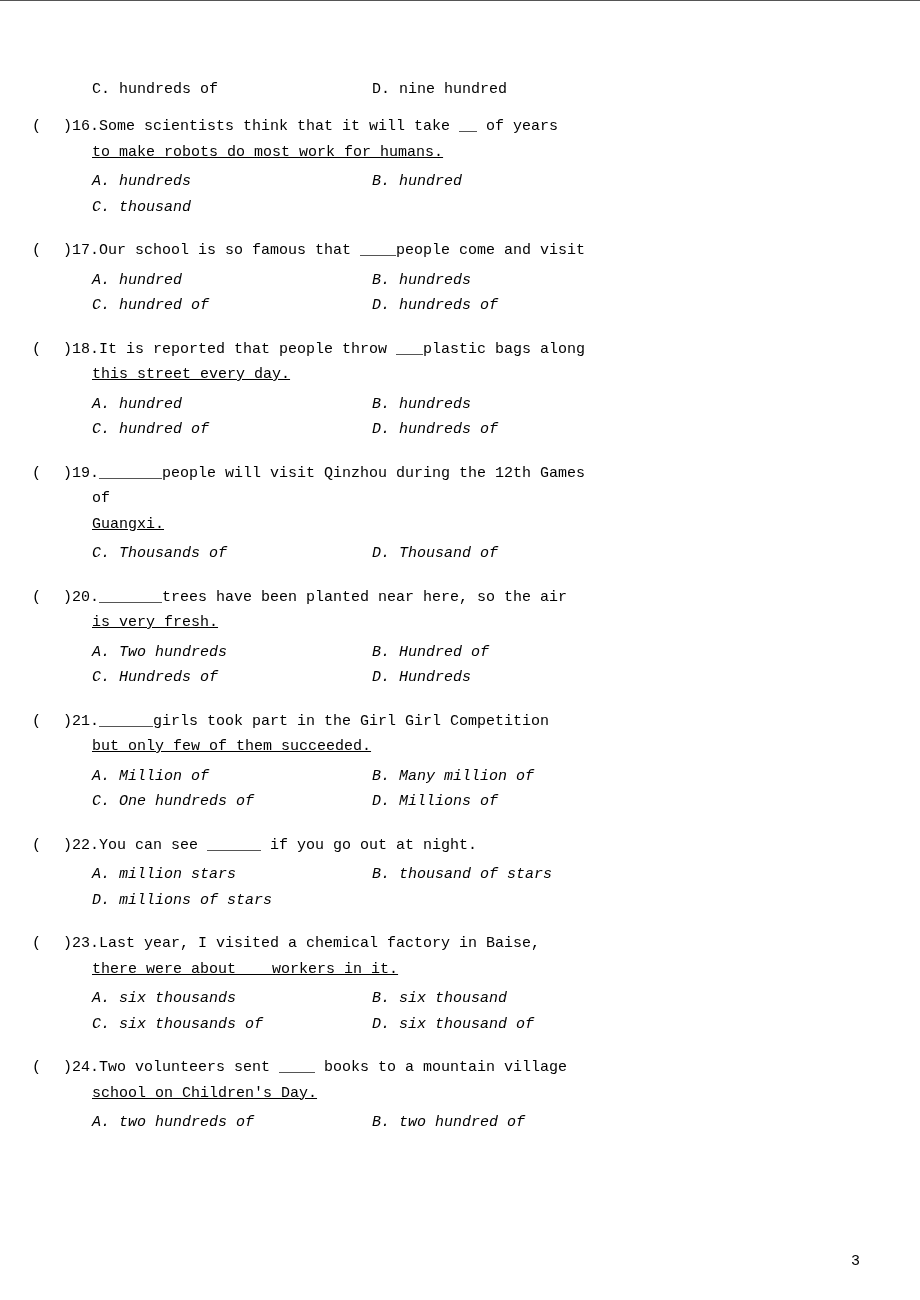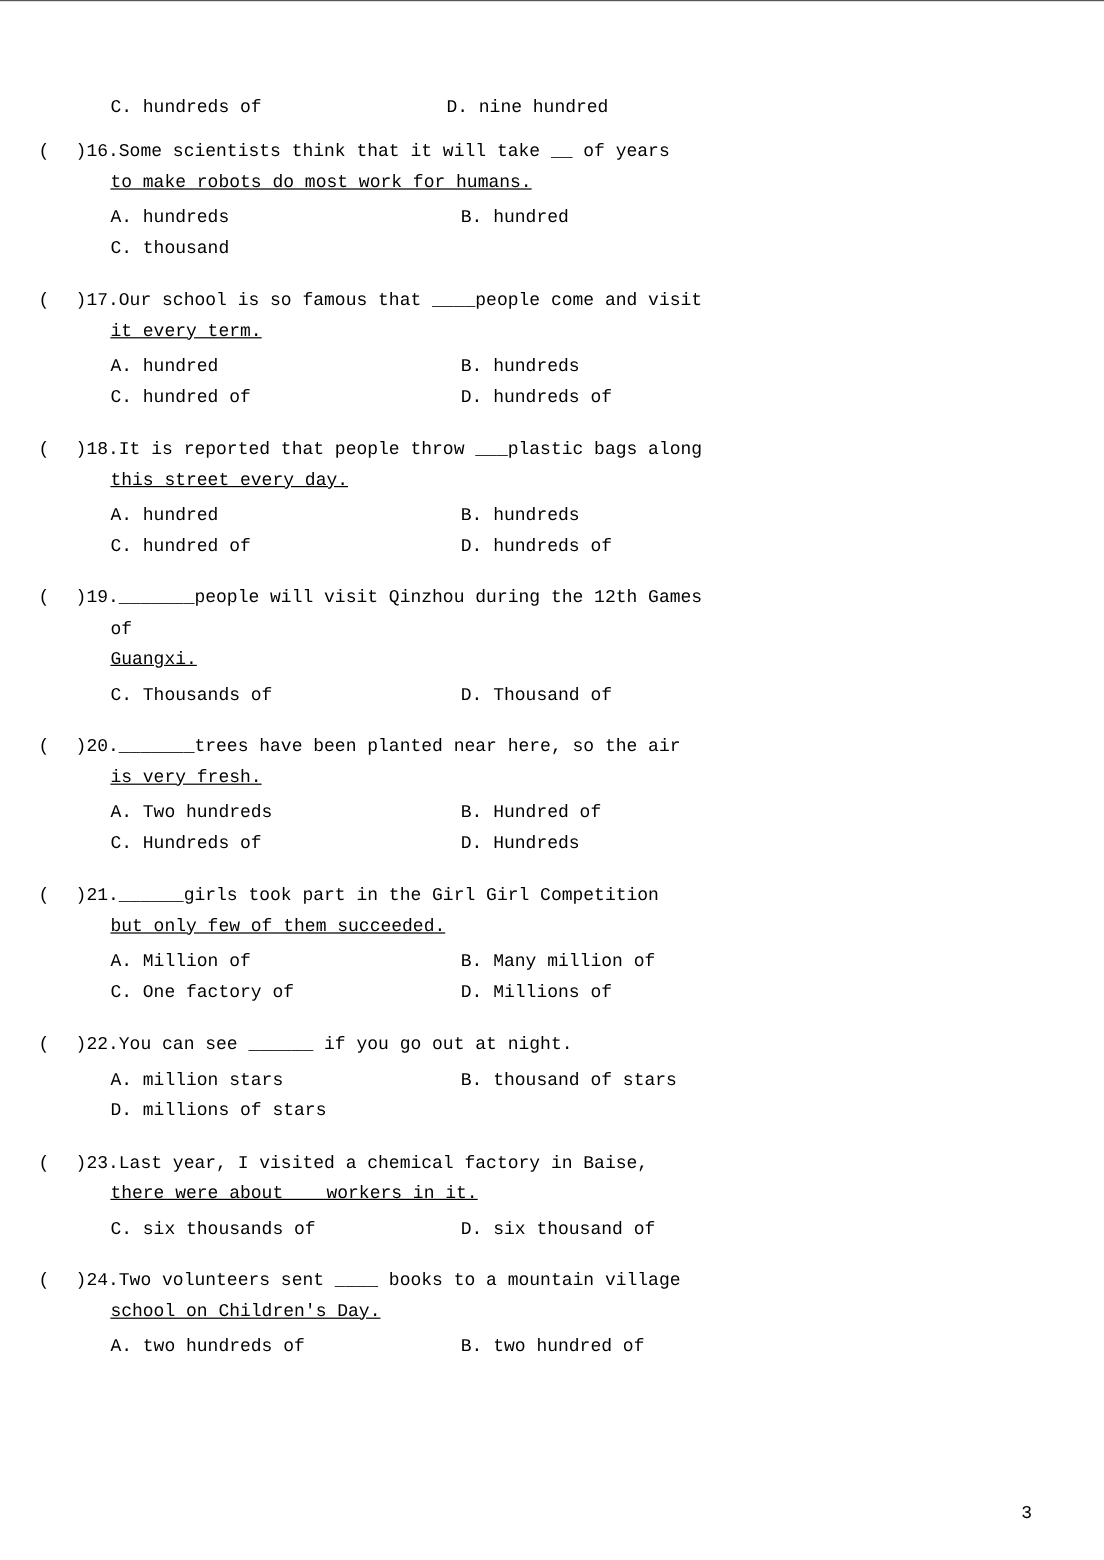--- a/index.html
+++ b/index.html
@@ -48,22 +48,23 @@
       padding-left: 60px;
       line-height: 1.7;
       text-decoration: underline;
     }
     .options {
       padding-left: 60px;
       margin-top: 4px;
     }
     .options-row {
       display: flex;
-      gap: 12px;
-      line-height: 1.7;
+      gap: 0;
+      line-height: 1.7;
+      font-style: italic;
     }
     .option {
       min-width: 280px;
       line-height: 1.7;
     }
     .header-row {
       display: flex;
       padding-left: 60px;
       margin-bottom: 16px;
     }
@@ -105,21 +106,20 @@
       </div>
     </div>
   </div>
 
   <div class="question-block">
     <div class="question-line">
       <span class="bracket">(</span>
       <span class="q-num">&nbsp;)17.</span>
       <span class="q-text">Our school is so famous that ____people come and visit</span>
     </div>
-    <div class="continuation">it every term.</div>
     <div class="options">
       <div class="options-row">
         <span class="option">A. hundred</span>
         <span class="option">B. hundreds</span>
       </div>
       <div class="options-row">
         <span class="option">C. hundred of</span>
         <span class="option">D. hundreds of</span>
       </div>
     </div>
@@ -187,21 +187,21 @@
       <span class="q-num">&nbsp;)21.</span>
       <span class="q-text">______girls took part in the Girl Girl Competition</span>
     </div>
     <div class="continuation">but only few of them succeeded.</div>
     <div class="options">
       <div class="options-row">
         <span class="option">A. Million of</span>
         <span class="option">B. Many million of</span>
       </div>
       <div class="options-row">
-        <span class="option">C. One factory of</span>
+        <span class="option">C. One hundreds of</span>
         <span class="option">D. Millions of</span>
       </div>
     </div>
   </div>
 
   <div class="question-block">
     <div class="question-line">
       <span class="bracket">(</span>
       <span class="q-num">&nbsp;)22.</span>
       <span class="q-text">You can see ______ if you go out at night.</span>
@@ -219,20 +219,24 @@
 
   <div class="question-block">
     <div class="question-line">
       <span class="bracket">(</span>
       <span class="q-num">&nbsp;)23.</span>
       <span class="q-text">Last year, I visited a chemical factory in Baise,</span>
     </div>
     <div class="continuation">there were about __ workers in it.</div>
     <div class="options">
       <div class="options-row">
+        <span class="option">A. six thousands</span>
+        <span class="option">B. six thousand</span>
+      </div>
+      <div class="options-row">
         <span class="option">C. six thousands of</span>
         <span class="option">D. six thousand of</span>
       </div>
     </div>
   </div>
 
   <div class="question-block">
     <div class="question-line">
       <span class="bracket">(</span>
       <span class="q-num">&nbsp;)24.</span>

